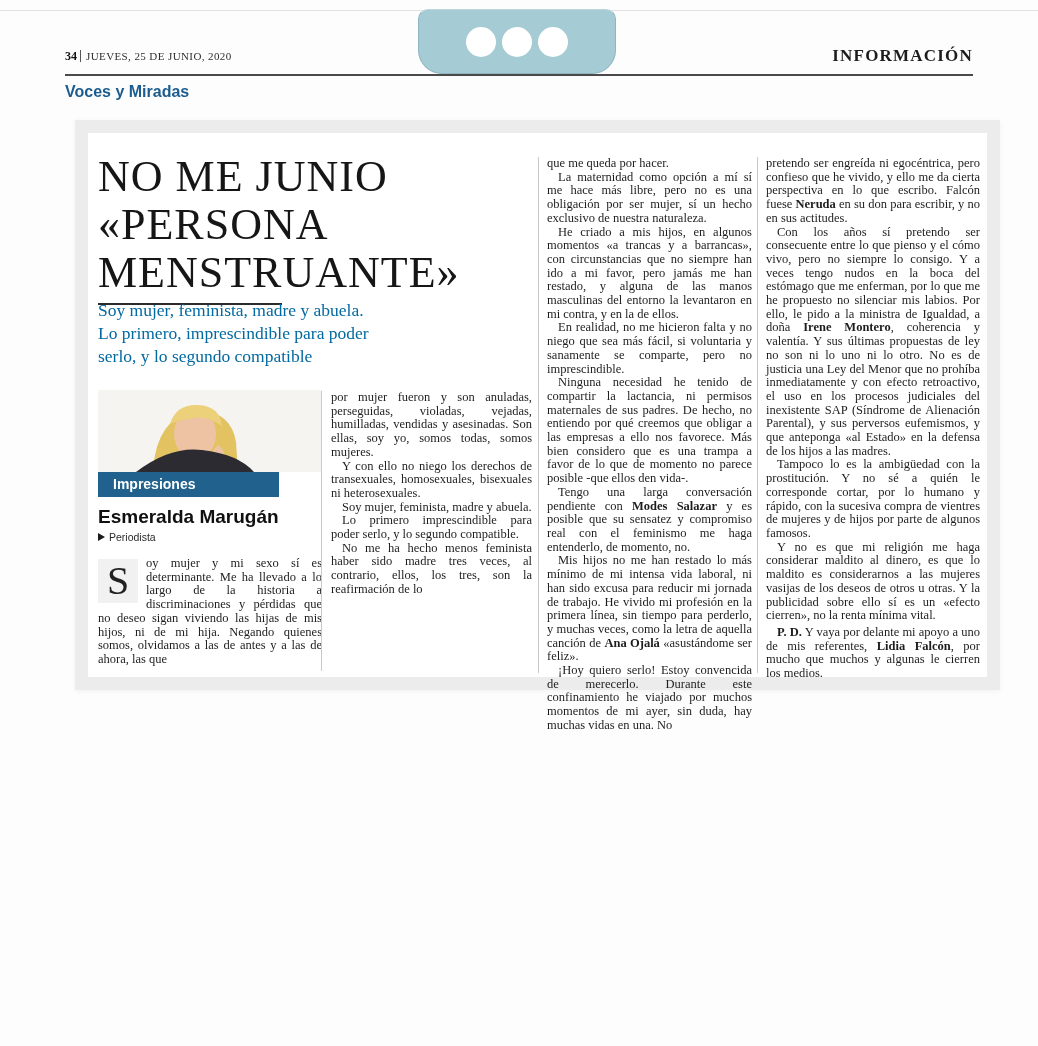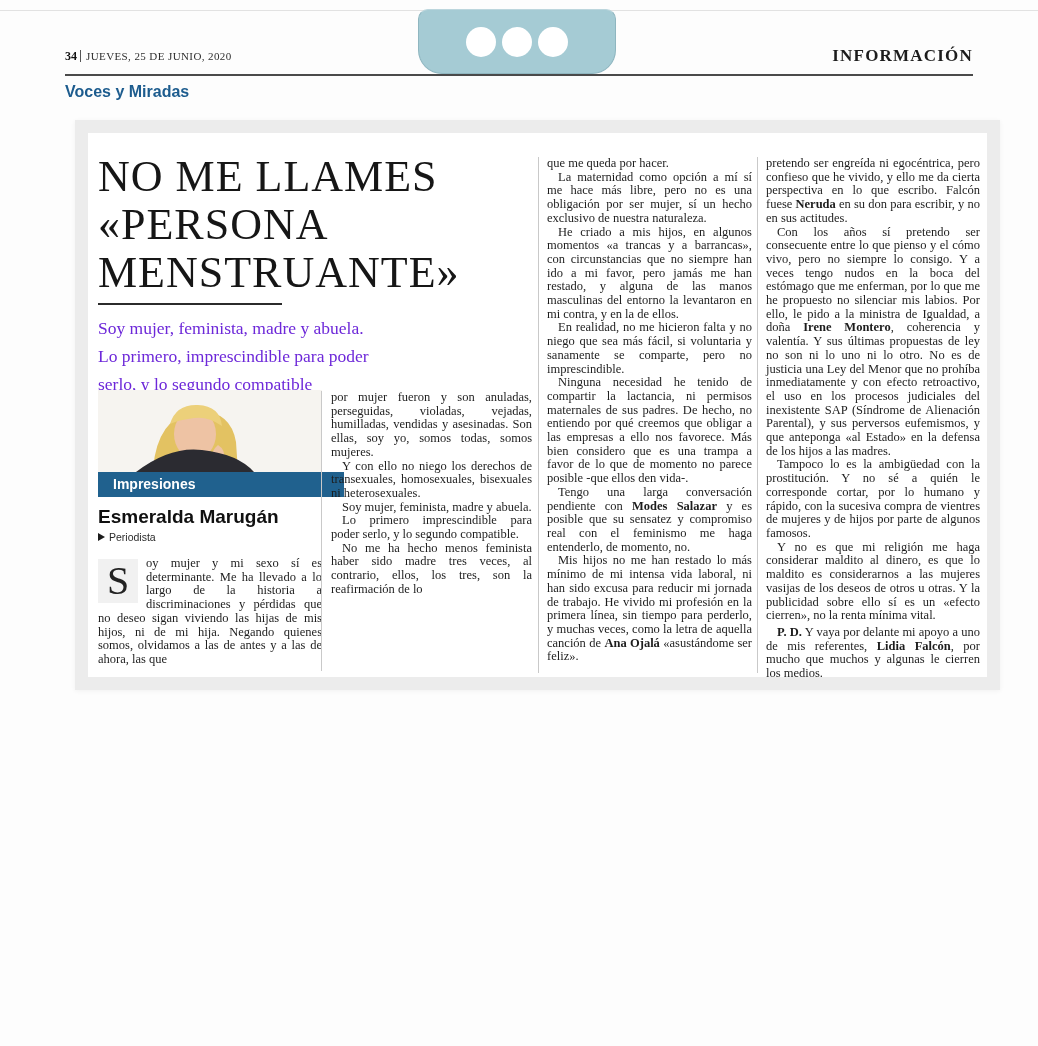--- a/index.html
+++ b/index.html
@@ -22,25 +22,25 @@
   .masthead-rule{position:absolute;left:65px;top:74px;width:908px;height:2px;background:#4a4a4a;}
   .section-title{position:absolute;left:65px;top:83px;font-family:"Liberation Sans",sans-serif;
                  font-weight:bold;font-size:16px;color:#1d5c8e;}
   
   .frame{position:absolute;left:75px;top:120px;width:925px;height:570px;box-sizing:border-box;
          background:#ffffff;border:13px solid #ececec;box-shadow:0 1px 5px rgba(0,0,0,.05);}
   .frame-inner{position:relative;width:100%;height:100%;}
   .headline{position:absolute;left:10px;top:20px;width:460px;font-size:44px;line-height:48px;
             letter-spacing:1px;color:#161616;font-family:"Liberation Serif",serif;}
   .head-rule{position:absolute;left:10px;top:170px;width:184px;height:2px;background:#2b2b2b;}
-  .subhead{position:absolute;left:10px;top:181px;width:288px;font-size:17.5px;line-height:28px;color:#6d28d9;}
+  .subhead{position:absolute;left:10px;top:166px;width:288px;font-size:17.5px;line-height:23px;color:#0369a1;}
   
   .authorbox{position:absolute;left:10px;top:257px;width:224px;}
   .photo{width:224px;height:82px;display:block;}
-  .kicker{width:246px;height:25px;box-sizing:border-box;background:#20618e;color:#fff;
+  .kicker{width:181px;height:25px;box-sizing:border-box;background:#20618e;color:#fff;
           font-family:"Liberation Sans",sans-serif;font-weight:bold;font-size:14px;
           line-height:25px;padding-left:15px;}
   .author{margin-top:9px;font-family:"Liberation Sans",sans-serif;font-weight:bold;
           font-size:19px;color:#101010;}
   .role{margin-top:3px;font-family:"Liberation Sans",sans-serif;font-size:10.5px;color:#2a2a2a;
         display:flex;align-items:center;gap:4px;}
   .tri{width:0;height:0;border-left:7px solid #1b1b1b;border-top:4.5px solid transparent;
        border-bottom:4.5px solid transparent;display:inline-block;}
   
   .bodytext{font-size:12.5px;line-height:13.7px;text-align:justify;color:#1d1d1d;}
@@ -82,21 +82,21 @@
     <div class="paper-name">INFORMACIÓN</div>
   </div>
   <div class="masthead-rule"></div>
 
   <div class="section-title">Voces y Miradas</div>
 
   <div class="frame">
     <div class="frame-inner">
 
       <div class="headline">
-        <div>NO ME LLAMES</div>
+        <div>NO ME JUNIO</div>
         <div>«PERSONA</div>
         <div>MENSTRUANTE»</div>
       </div>
 
       <div class="head-rule"></div>
 
       <div class="subhead">Soy mujer, feminista, madre y abuela. Lo primero, imprescindible para poder serlo, y lo segundo compatible</div>
 
       <div class="authorbox">
         <svg class="photo" viewBox="0 0 224 82">
@@ -136,20 +136,21 @@
           <p><span>No me ha hecho menos feminista haber sido madre tres veces, al contrario, ellos, los tres, son la reafirmación de lo</span></p>
         </div>
       <div class="col3 bodytext">
           <p><span>que me queda por hacer.</span></p>
           <p><span>La maternidad como opción a mí sí me hace más libre, pero no es una obligación por ser mujer, sí un hecho exclusivo de nuestra naturaleza.</span></p>
           <p><span>He criado a mis hijos, en algunos momentos «a trancas y a barrancas», con circunstancias que no siempre han ido a mi favor, pero jamás me han restado, y alguna de las manos masculinas del entorno la levantaron en mi contra, y en la de ellos.</span></p>
           <p><span>En realidad, no me hicieron falta y no niego que sea más fácil, si voluntaria y sanamente se comparte, pero no imprescindible.</span></p>
           <p><span>Ninguna necesidad he tenido de compartir la lactancia, ni permisos maternales de sus padres. De hecho, no entiendo por qué creemos que obligar a las empresas a ello nos favorece. Más bien considero que es una trampa a favor de lo que de momento no parece posible -que ellos den vida-.</span></p>
           <p><span>Tengo una larga conversación pendiente con </span><b>Modes Salazar</b><span> y es posible que su sensatez y compromiso real con el feminismo me haga entenderlo, de momento, no.</span></p>
           <p><span>Mis hijos no me han restado lo más mínimo de mi intensa vida laboral, ni han sido excusa para reducir mi jornada de trabajo. He vivido mi profesión en la primera línea, sin tiempo para perderlo, y muchas veces, como la letra de aquella canción de </span><b>Ana Ojalá</b><span> «asustándome ser feliz».</span></p>
+          <p><span>¡Hoy quiero serlo! Estoy convencida de merecerlo. Durante este confinamiento he viajado por muchos momentos de mi ayer, sin duda, hay muchas vidas en una. No</span></p>
         </div>
       <div class="col4 bodytext">
           <p><span>pretendo ser engreída ni egocéntrica, pero confieso que he vivido, y ello me da cierta perspectiva en lo que escribo. Falcón fuese </span><b>Neruda</b><span> en su don para escribir, y no en sus actitudes.</span></p>
           <p><span>Con los años sí pretendo ser consecuente entre lo que pienso y el cómo vivo, pero no siempre lo consigo. Y a veces tengo nudos en la boca del estómago que me enferman, por lo que me he propuesto no silenciar mis labios. Por ello, le pido a la ministra de Igualdad, a doña </span><b>Irene Montero</b><span>, coherencia y valentía. Y sus últimas propuestas de ley no son ni lo uno ni lo otro. No es de justicia una Ley del Menor que no prohíba inmediatamente y con efecto retroactivo, el uso en los procesos judiciales del inexistente SAP (Síndrome de Alienación Parental), y sus perversos eufemismos, y que anteponga «al Estado» en la defensa de los hijos a las madres.</span></p>
           <p><span>Tampoco lo es la ambigüedad con la prostitución. Y no sé a quién le corresponde cortar, por lo humano y rápido, con la sucesiva compra de vientres de mujeres y de hijos por parte de algunos famosos.</span></p>
           <p><span>Y no es que mi religión me haga considerar maldito al dinero, es que lo maldito es considerarnos a las mujeres vasijas de los deseos de otros u otras. Y la publicidad sobre ello sí es un «efecto cierren», no la renta mínima vital.</span></p>
           <p class="gap"><b>P. D.</b><span> Y vaya por delante mi apoyo a uno de mis referentes, </span><b>Lidia Falcón</b><span>, por mucho que muchos y algunas le cierren los medios.</span></p>
         </div>
 
     </div>

